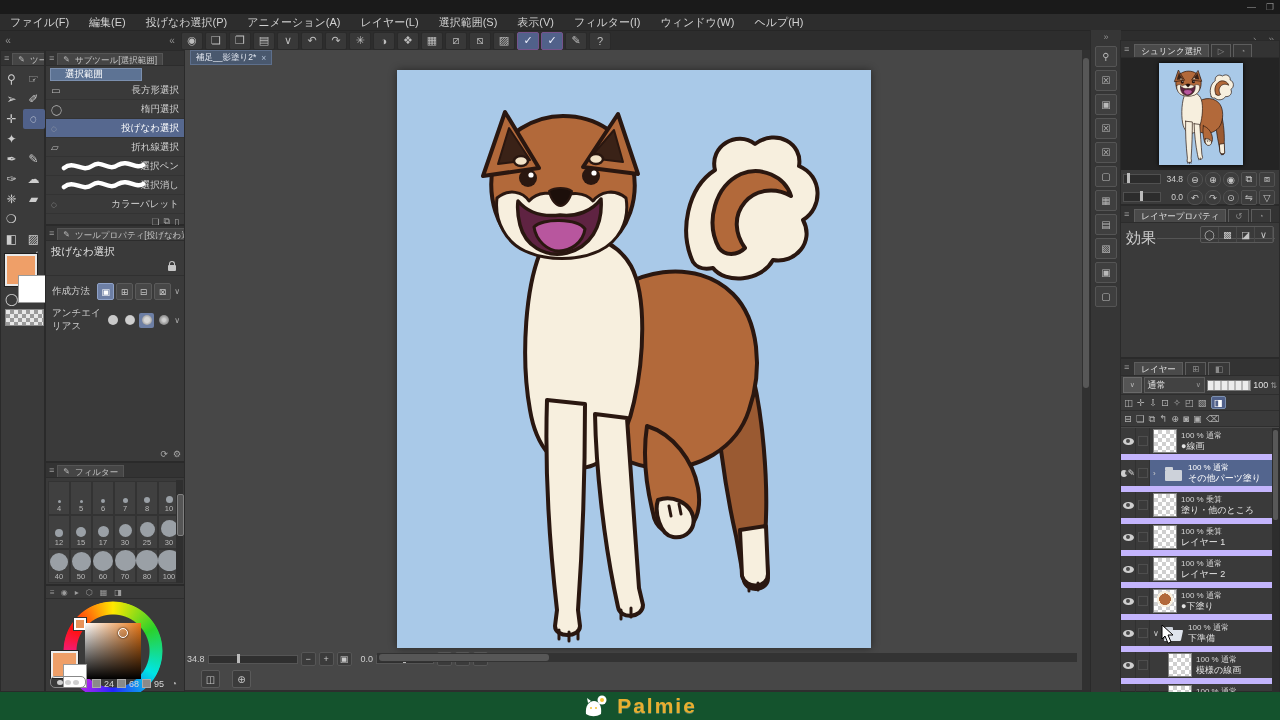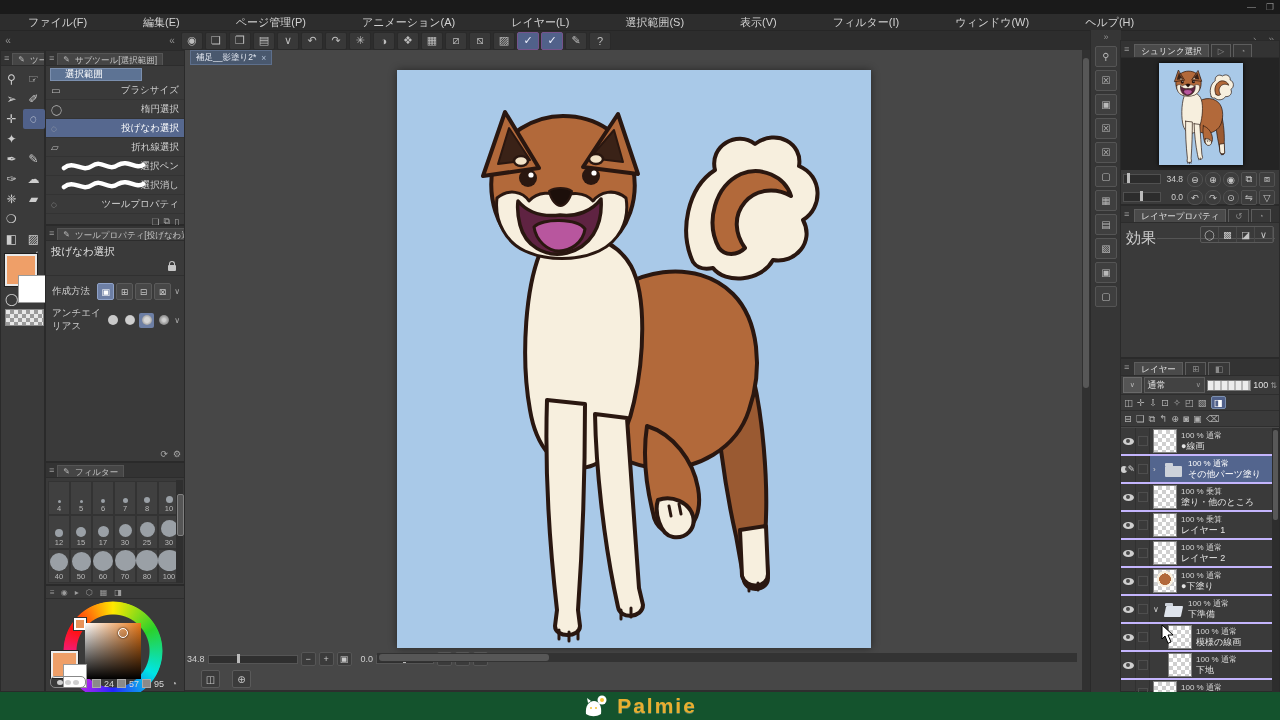--- a/index.html
+++ b/index.html
@@ -5,21 +5,21 @@
   html,body{margin:0;padding:0;background:#222;}
   .app{position:relative;width:1280px;height:720px;overflow:hidden;background:#2e2e2e;
        font-family:"Liberation Sans","DejaVu Sans",sans-serif;color:#c8c8c8;
        -webkit-font-smoothing:antialiased;}
   
   .titlebar{position:absolute;left:0;top:0;width:1280px;height:14px;background:#1a1a1a;
             display:flex;align-items:center;justify-content:center;font-size:9px;color:#9a9a9a;}
   .wctrl{position:absolute;right:6px;top:0;height:14px;display:flex;gap:10px;align-items:center;font-size:9px;color:#8a8a8a;}
   .menubar{position:absolute;left:0;top:14px;width:1280px;height:16px;background:#2d2d2d;
            display:flex;align-items:center;font-size:11px;color:#d2d2d2;border-bottom:1px solid #262626;}
-  .menu-item{padding:0 28px;height:16px;line-height:16px;cursor:default;}
+  .menu-item{padding:0 10px;height:16px;line-height:16px;cursor:default;}
   .commandbar{position:absolute;left:0;top:31px;width:1280px;height:19px;background:#2d2d2d;
               display:flex;align-items:center;border-bottom:1px solid #202020;}
   .cmd-collapse{width:16px;text-align:center;color:#8f8f8f;font-size:10px;}
   .cmd-spacer{width:148px;}
   .cmd-icon{width:20px;height:16px;margin:0 1px;display:flex;align-items:center;justify-content:center;
             font-size:11px;color:#bdbdbd;background:#383838;border:1px solid #2a2a2a;border-radius:2px;}
   .cmd-icon.selected{background:#51618a;border-color:#76538c;color:#eef2ff;}
   .cmd-right{position:absolute;right:6px;top:3px;display:flex;gap:12px;color:#8f8f8f;font-size:10px;}
   
   .panel{position:absolute;background:#3a3a3a;border:1px solid #2a2a2a;box-sizing:border-box;}
@@ -143,21 +143,21 @@
                display:flex;align-items:center;justify-content:center;}
   .blend-sel{width:58px;height:14px;background:#424242;border:1px solid #5c5c5c;font-size:9px;color:#e3e3e3;
              display:flex;align-items:center;justify-content:space-between;padding:0 3px;}
   .op-sld{width:46px;height:9px;background:repeating-linear-gradient(90deg,#ececec 0 5px,#b8b8b8 5px 7px);
           border:1px solid #777;}
   .op-val{font-size:9px;color:#e0e0e0;}
   .lyr-icons{display:flex;align-items:center;height:15px;padding:0 3px;gap:4px;font-size:9.5px;color:#aeaeae;
              border-bottom:1px solid #2e2e2e;}
   .lyr-icons .hl{background:#51618a;border:1px solid #7b8fae;border-radius:2px;color:#fff;padding:0 2px;}
   .lyr-list{position:relative;height:270px;overflow:hidden;border-top:1px solid #4a4a4a;}
-  .lyr-row{display:flex;align-items:stretch;height:26px;border-bottom:2px solid #c4b5fd;}
+  .lyr-row{display:flex;align-items:stretch;height:26px;border-bottom:6px solid #c4b5fd;}
   .lyr-gutter{width:14px;display:flex;align-items:center;justify-content:center;border-right:1px solid #313131;}
   .lyr-gutter2{width:13px;display:flex;align-items:center;justify-content:center;border-right:1px solid #313131;}
   .faintbox{width:8px;height:8px;border:1px solid #4e4e4e;}
   .lyr-main{flex:1;display:flex;align-items:center;gap:4px;padding-left:3px;position:relative;}
   .lyr-row.selected .lyr-main{background:#53658e;color:#fff;}
   .expander{font-size:8px;color:#cfcfcf;width:7px;}
   .thumb{width:22px;height:22px;border:1px solid #808080;background:#fff;flex:0 0 auto;}
   .thumb.t-checker,.thumb.t-art{background-image:linear-gradient(45deg,#cfcfcf 25%,transparent 25%,transparent 75%,#cfcfcf 75%),
       linear-gradient(45deg,#cfcfcf 25%,#ffffff 25%,#ffffff 75%,#cfcfcf 75%);
       background-size:8px 8px;background-position:0 0,4px 4px;}
@@ -252,21 +252,21 @@
     <span class="wctrl">
       <span>—</span>
       <span>❐</span>
     </span>
   </div>
 
   <div class="menubar">
 
   <span class="menu-item">ファイル(F)</span>
       <span class="menu-item">編集(E)</span>
-      <span class="menu-item">ページ管理(P)</span>
+      <span class="menu-item">投げなわ選択(P)</span>
       <span class="menu-item">アニメーション(A)</span>
       <span class="menu-item">レイヤー(L)</span>
       <span class="menu-item">選択範囲(S)</span>
       <span class="menu-item">表示(V)</span>
       <span class="menu-item">フィルター(I)</span>
       <span class="menu-item">ウィンドウ(W)</span>
       <span class="menu-item">ヘルプ(H)</span>
     </div>
 
   <div class="commandbar">
@@ -347,21 +347,21 @@
           <span class="pico">✎</span>
         <span>サブツール[選択範囲]</span>
         </span>
     </div>
     <div class="group-chip">選択範囲</div>
     <div>
 
         <div class="st-row">
           <span class="st-ico">▭</span>
 
-          <span class="st-label">ブラシサイズ</span>
+          <span class="st-label">長方形選択</span>
         </div>
 
         <div class="st-row">
           <span class="st-ico">◯</span>
 
           <span class="st-label">楕円選択</span>
         </div>
 
         <div class="st-row selected">
           <span class="st-ico">◌</span>
@@ -387,21 +387,21 @@
           <span class="st-ico"></span>
           <svg class="st-squig" width="86" height="16" viewBox="0 0 86 16">
             <path d="M4,10 C14,2 22,15 32,8 C42,1 48,14 58,7 C68,1 76,12 83,7" stroke="#fff" stroke-width="4.5" fill="none" stroke-linecap="round"></path>
           </svg>
           <span class="st-label">選択消し</span>
         </div>
 
         <div class="st-row">
           <span class="st-ico">◌</span>
 
-          <span class="st-label">ツールプロパティ</span>
+          <span class="st-label">カラーパレット</span>
         </div>
       </div>
     <div class="st-foot">
 
     <span>❏</span>
         <span>⧉</span>
         <span>▯</span>
       </div>
   </div>
 
@@ -579,21 +579,21 @@
     <div class="cw-bg"></div>
     <div class="cw-oval">
         <i></i>
         <i></i>
         <i></i>
       </div>
     <div class="hsv-row">
       <span class="hsv-chip"></span>
       <span>24</span>
       <span class="hsv-chip"></span>
-      <span>57</span>
+      <span>68</span>
       <span class="hsv-chip"></span>
       <span>95</span>
       <span class="cw-circ">◔</span>
     </div>
   </div>
 
   <div class="canvas-area">
     <div class="doc-tab">
       <span>補足__影塗り2*</span>
       <span style="color:#aebdd2;">×</span>

